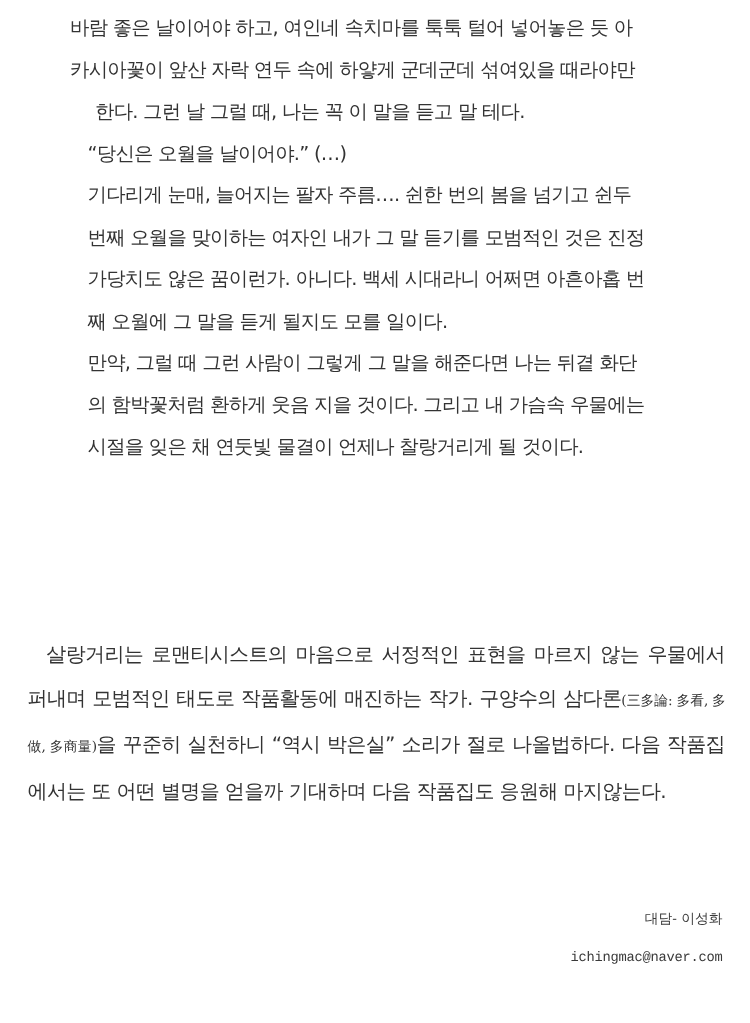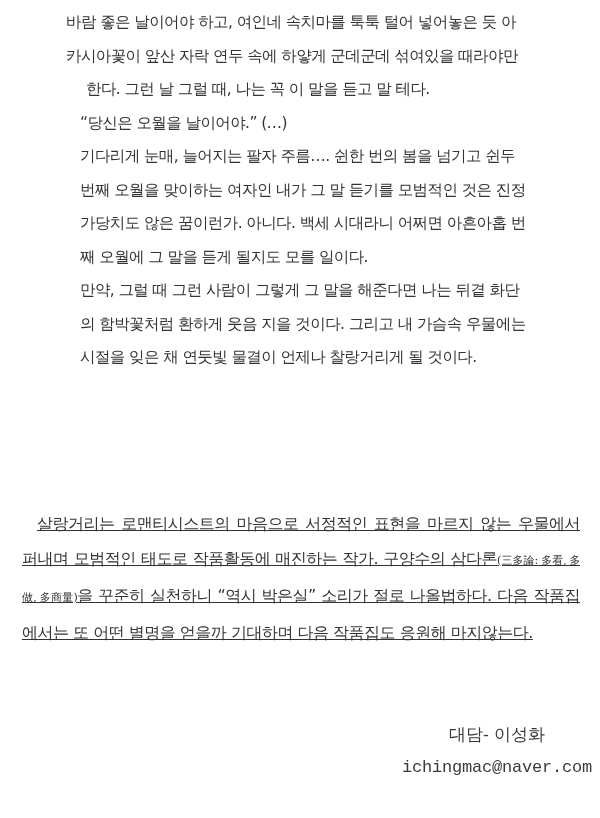--- a/index.html
+++ b/index.html
@@ -10,21 +10,21 @@
     body {
       width: 600px;
       height: 818px;
       position: relative;
       overflow: hidden;
       font-family: "DejaVu Sans", sans-serif;
       color: #333333;
     }
     .poem {
       position: absolute;
-      left: 66px;
+      left: 56px;
       top: 6px;
       width: 490px;
       font-size: 15.5px;
       letter-spacing: -0.6px;
       line-height: 33.5px;
     }
     .poem p {
       margin: 0;
       text-align: justify;
       text-align-last: left;
@@ -38,35 +38,34 @@
       width: 558px;
       font-size: 16px;
       letter-spacing: -0.5px;
       line-height: 35px;
     }
     .essay p {
       margin: 0;
       text-indent: 15px;
       text-align: justify;
       text-align-last: left;
-      text-decoration: underline;
     }
     .essay .hanja {
       font-size: 11px;
       letter-spacing: -0.6px;
       font-family: "DejaVu Serif", serif;
     }
 
     .signature {
       position: absolute;
-      right: 8px;
+      right: 22px;
       top: 718px;
-      text-align: center;
+      text-align: right;
       font-family: "DejaVu Serif", serif;
-      font-size: 17px;
+      font-size: 11px;
       line-height: 33px;
       color: #3a3a3a;
     }
     .signature .email {
       letter-spacing: -0.2px;
       font-family: Liberation Mono, monospace;
     }
   </style>
 </head>
 <body>

